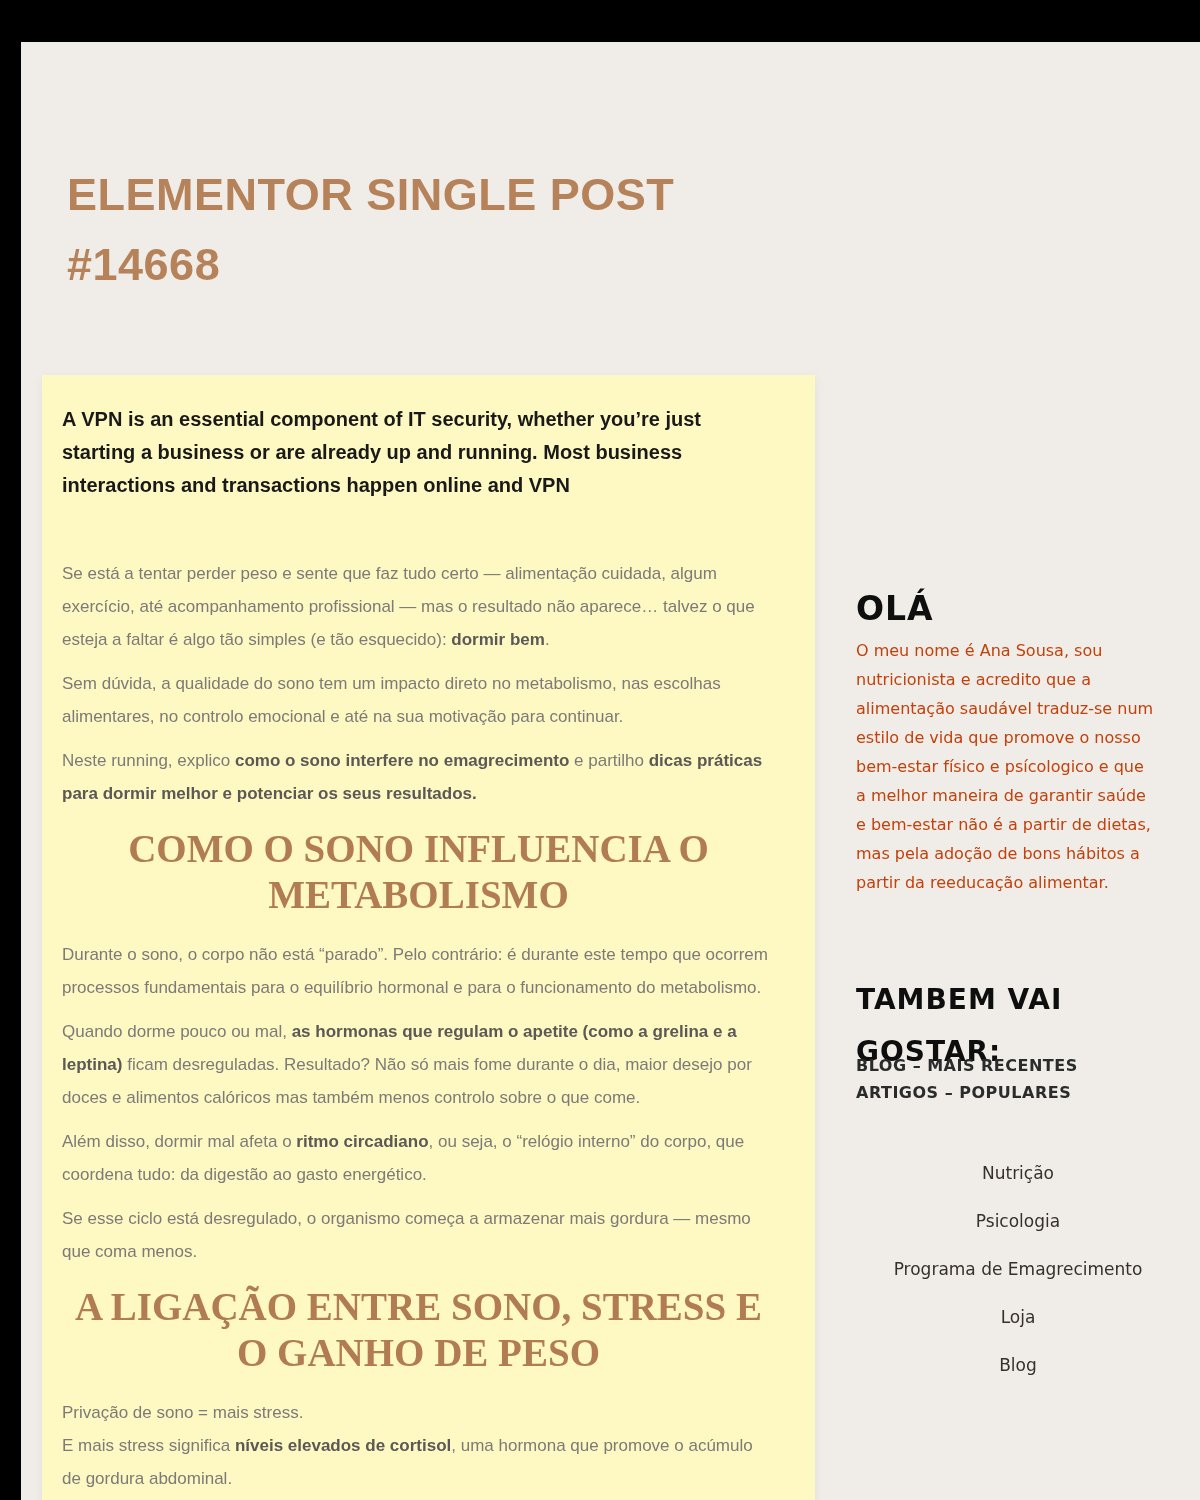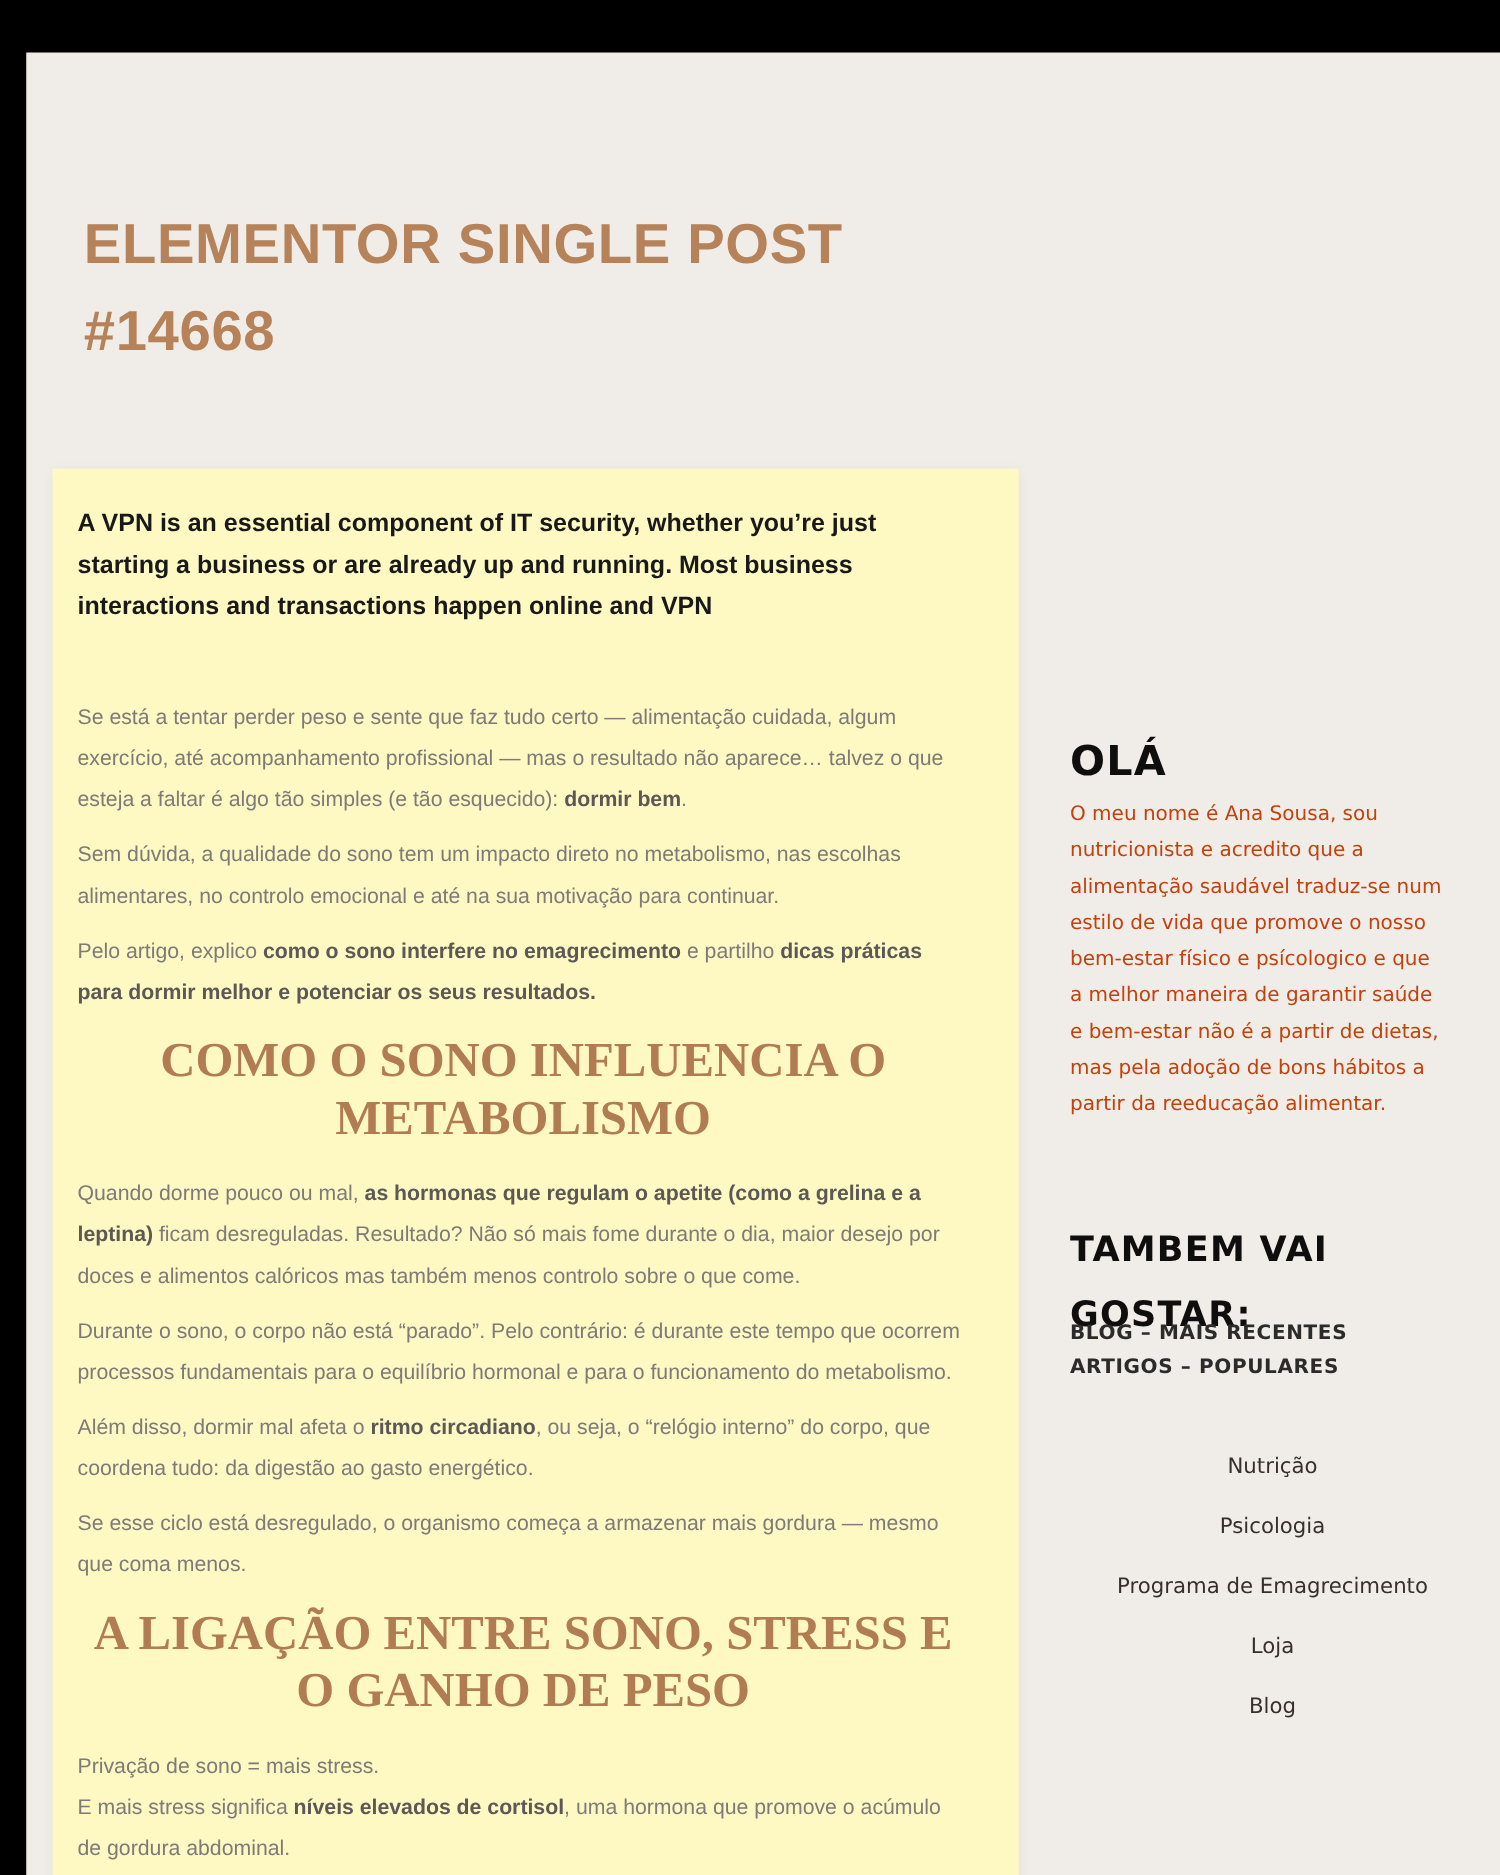--- a/index.html
+++ b/index.html
@@ -147,24 +147,24 @@
 <div class="topbar"></div>
 <div class="leftbar"></div>
 
 <h1 class="page-title">ELEMENTOR SINGLE POST #14668</h1>
 
 <div class="card">
   <p class="intro">A VPN is an essential component of IT security, whether you’re just starting a business or are already up and running. Most business interactions and transactions happen online and VPN</p>
   <div class="article" id="article-body">
       <div class="p"><span>Se está a tentar perder peso e sente que faz tudo certo — alimentação cuidada, algum exercício, até acompanhamento profissional — mas o resultado não aparece… talvez o que esteja a faltar é algo tão simples (e tão esquecido): </span><span class="b">dormir bem</span><span>.</span></div>
       <div class="p"><span>Sem dúvida, a qualidade do sono tem um impacto direto no metabolismo, nas escolhas alimentares, no controlo emocional e até na sua motivação para continuar.</span></div>
-      <div class="p"><span>Pelo artigo, explico </span><span class="b">como o sono interfere no emagrecimento</span><span> e partilho </span><span class="b">dicas práticas para dormir melhor e potenciar os seus resultados.</span></div>
+      <div class="p"><span>Neste running, explico </span><span class="b">como o sono interfere no emagrecimento</span><span> e partilho </span><span class="b">dicas práticas para dormir melhor e potenciar os seus resultados.</span></div>
       <h2 class="h2">COMO O SONO INFLUENCIA O METABOLISMO</h2>
+      <div class="p"><span>Durante o sono, o corpo não está “parado”. Pelo contrário: é durante este tempo que ocorrem processos fundamentais para o equilíbrio hormonal e para o funcionamento do metabolismo.</span></div>
       <div class="p"><span>Quando dorme pouco ou mal, </span><span class="b">as hormonas que regulam o apetite (como a grelina e a leptina)</span><span> ficam desreguladas. Resultado? Não só mais fome durante o dia, maior desejo por doces e alimentos calóricos mas também menos controlo sobre o que come.</span></div>
-      <div class="p"><span>Durante o sono, o corpo não está “parado”. Pelo contrário: é durante este tempo que ocorrem processos fundamentais para o equilíbrio hormonal e para o funcionamento do metabolismo.</span></div>
       <div class="p"><span>Além disso, dormir mal afeta o </span><span class="b">ritmo circadiano</span><span>, ou seja, o “relógio interno” do corpo, que coordena tudo: da digestão ao gasto energético.</span></div>
       <div class="p"><span>Se esse ciclo está desregulado, o organismo começa a armazenar mais gordura — mesmo que coma menos.</span></div>
       <h2 class="h2">A LIGAÇÃO ENTRE SONO, STRESS E O GANHO DE PESO</h2>
       <div class="p tight"><span>Privação de sono = mais stress.</span></div>
       <div class="p tight"><span>E mais stress significa </span><span class="b">níveis elevados de cortisol</span><span>, uma hormona que promove o acúmulo de gordura abdominal.</span></div>
     </div>
 </div>
 
 <div class="sidebar">
   <h3 class="about-heading">OLÁ</h3>

